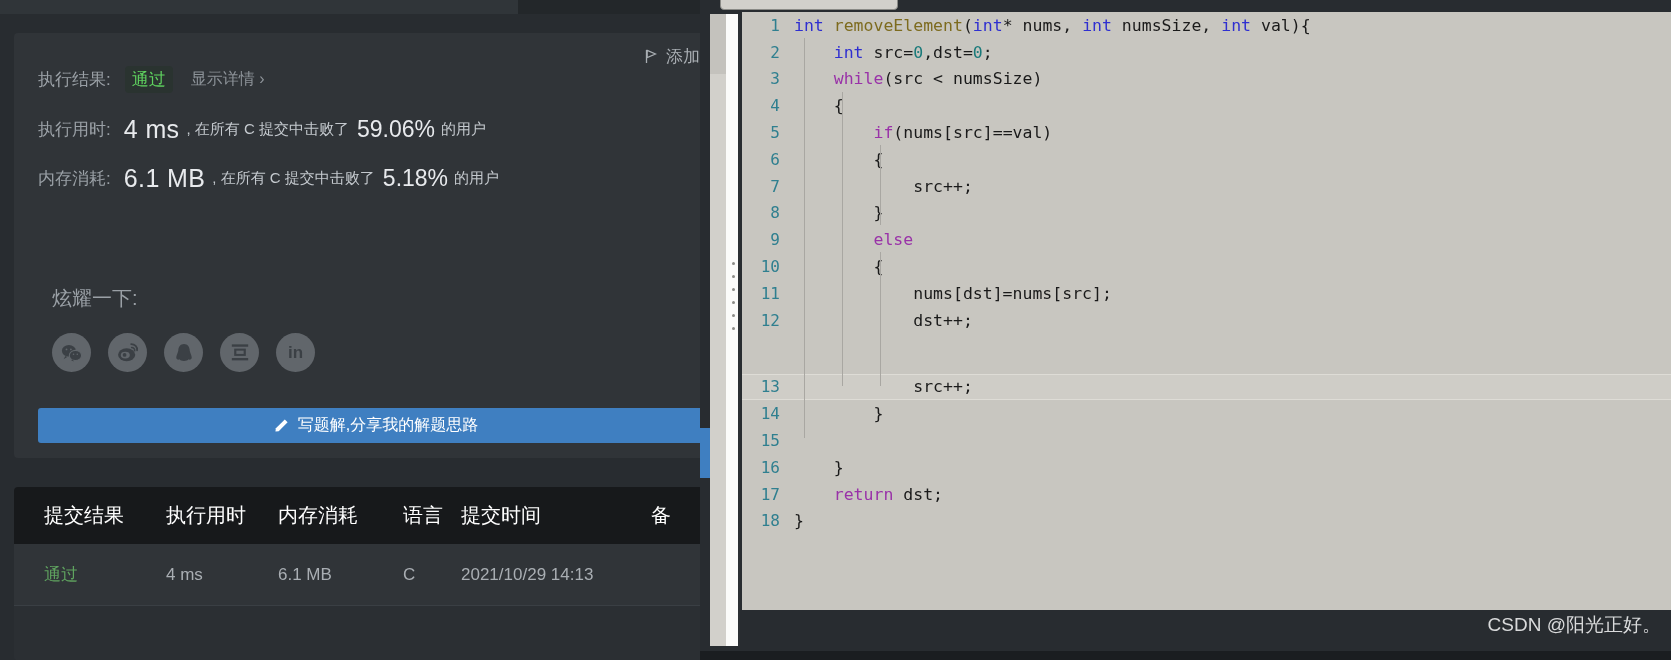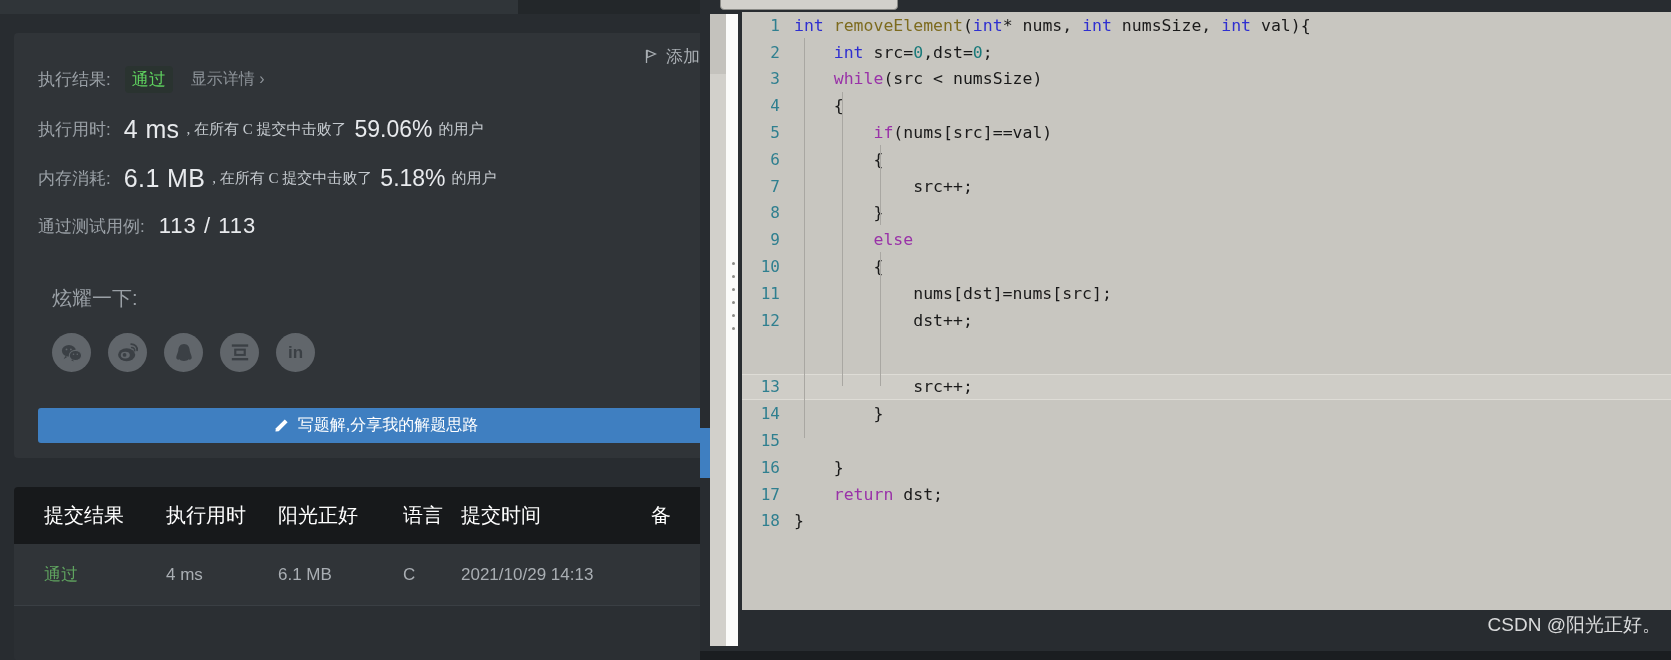--- a/index.html
+++ b/index.html
@@ -40,21 +40,21 @@
 
   .res-row { position: absolute; display: flex; align-items: center; white-space: nowrap; }
   .lbl { color: #9aa0a6; font-size: 17px; }
   .val-green {
     color: #5fd25f; font-size: 17px;
     background: #2a3330; border-radius: 4px;
     padding: 2px 7px; margin-left: 14px;
   }
   .detail-link { color: #8d9399; font-size: 16px; margin-left: 18px; }
   .big { color: #e8eaed; font-size: 25px; font-weight: 400; margin: 0 7px 0 13px; letter-spacing: .4px;}
-  .mid { color: #c4c9ce; font-size: 15px; font-family: Liberation Serif, serif; }
+  .mid { color: #c4c9ce; font-size: 15px; }
   .big2 { color: #e8eaed; font-size: 23px; margin: 0 6px 0 8px; }
   .cases { color: #e8eaed; font-size: 22px; margin-left: 14px; letter-spacing:1px;}
 
   #add-note {
     position: absolute; right: 14px; top: 12px;
     display: flex; align-items: center; gap: 8px;
     color: #a9aeb3; font-size: 17px; white-space: nowrap;
   }
   #add-note svg { flex: 0 0 auto; }
 
@@ -214,24 +214,20 @@
       </div>
 
       <div class="res-row" style="left:24px; top:131px;">
         <span class="lbl">内存消耗:</span>
         <span class="big">6.1 MB</span>
         <span class="mid">, 在所有 C 提交中击败了</span>
         <span class="big2">5.18%</span>
         <span class="mid">的用户</span>
       </div>
 
-      <div class="res-row" style="left:24px; top:180px;">
-        <span class="lbl">通过测试用例:</span>
-        <span class="cases">113 / 113</span>
-      </div>
 
       <div id="share-label">炫耀一下:</div>
 
       <div id="share-icons">
         <div class="sicon">
           <svg width="21" height="18" viewBox="0 0 24 20">
             <ellipse cx="9" cy="7.5" rx="8" ry="6.6" fill="#3b4045"></ellipse>
             <path d="M5 13.5 L3 17 L7 14.6 Z" fill="#3b4045"></path>
             <ellipse cx="16.5" cy="12.8" rx="7" ry="5.8" fill="#3b4045" stroke="#61666b" stroke-width="1.2"></ellipse>
             <path d="M13.2 17.2 L14.8 19.6 L11.6 18.2 Z" fill="#3b4045"></path>
@@ -273,21 +269,21 @@
           <path d="M11.5 1.5 L14.5 4.5 L5 14 L1.5 14.5 L2 11 Z" fill="#ffffff"></path>
         </svg>
         <span>写题解,分享我的解题思路</span>
       </div>
     </div>
 
     <div id="subs-table">
       <div id="subs-head">
         <div class="c0">提交结果</div>
         <div class="c1">执行用时</div>
-        <div class="c2">阳光正好</div>
+        <div class="c2">内存消耗</div>
         <div class="c3">语言</div>
         <div class="c4">提交时间</div>
         <div class="c5">备</div>
       </div>
       <div id="subs-row">
         <div class="c0">通过</div>
         <div class="c1">4 ms</div>
         <div class="c2">6.1 MB</div>
         <div class="c3">C</div>
         <div class="c4">2021/10/29 14:13</div>

